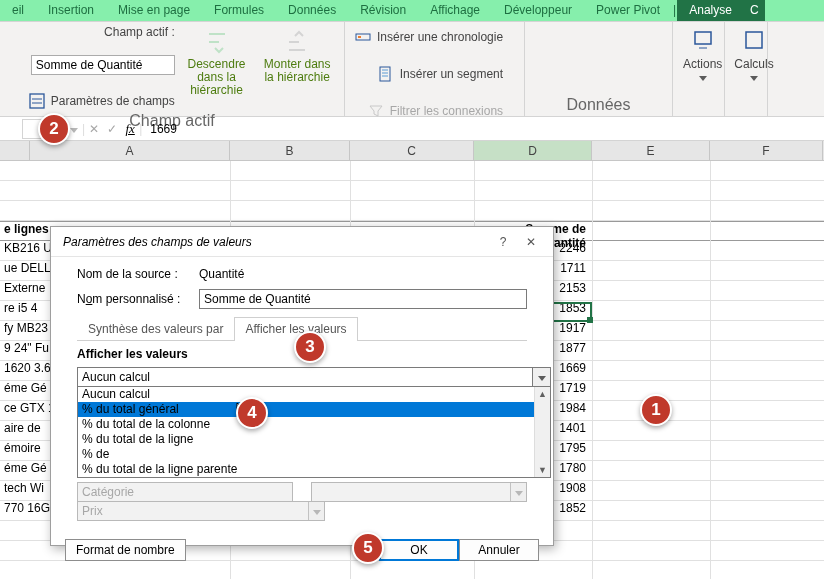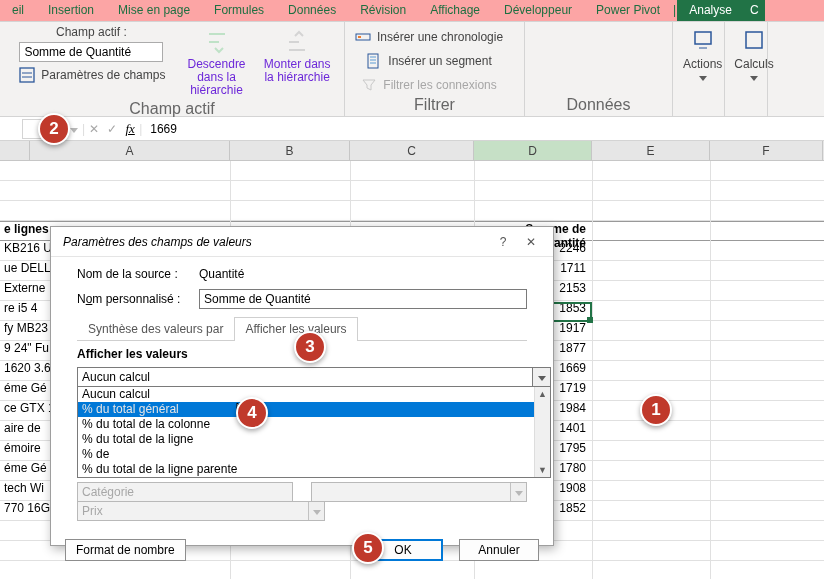--- a/index.html
+++ b/index.html
@@ -1,31 +1,31 @@
 <!DOCTYPE html>
 <html><head>
 <meta charset="utf-8">
 <style>
 * { margin: 0; padding: 0; box-sizing: border-box; font-family: "Segoe UI", Tahoma, sans-serif; font-size: 12px; }
 body { background: #fff; width: 824px; height: 579px; overflow: hidden; position: relative; }
 
 
-.tabs { display: flex; background: #fca5a5; height: 22px; border-bottom: 1px solid #d4d4d4; }
+.tabs { display: flex; background: #86efac; height: 22px; border-bottom: 1px solid #d4d4d4; }
 .tab { padding: 3px 12px; color: #1E6F41; cursor: pointer; }
 .tab.analyse { background: #217346; color: white; }
 .tab.splitchar { padding: 3px 1px; }
 
 
 .ribbon { display: flex; background: #f3f2f1; height: 95px; border-bottom: 1px solid #d4d4d4; }
 .rgroup { border-right: 1px solid #d4d4d4; padding: 2px 8px; display: flex; flex-direction: column; }
 .rgroup .glabel { text-align: center; color: #666; font-size: 16px; margin-top: auto; }
 .rgroup .body { flex: 1; display: flex; align-items: flex-start; }
-.rv { display: flex; flex-direction: column; align-items: center; gap: 2px; }
+.rv { display: flex; flex-direction: column; align-items: flex-end; gap: 15px; }
 .rbtn-v { display: flex; flex-direction: column; align-items: center; width: 60px; text-align: center; color: #444; line-height: 1.1; padding: 2px; }
-.rbtn-v.disabled { color: #6d28d9; }
+.rbtn-v.disabled { color: #4d7c0f; }
 .rbtn-h { display: flex; align-items: center; gap: 4px; color: #444; padding: 1px 0; }
 .rbtn-h.disabled { color: #a7a7a7; }
 .ricon { width: 20px; height: 20px; display: inline-block; }
 .ricon.big { width: 32px; height: 32px; }
 .champ-input { width: 144px; height: 20px; border: 1px solid #ababab; background: #fff; padding: 1px 4px; }
 
 
 .fbar { display: flex; align-items: center; height: 24px; border-bottom: 1px solid #d4d4d4; padding-left: 22px; }
 .fbar .namebox { width: 42px; height: 20px; border: 1px solid #d4d4d4; margin-right: 2px; background: #fff; }
 .fbar .fico { width: 18px; text-align: center; color: #a7a7a7; }
@@ -66,31 +66,31 @@
 .dlg-input { flex: 1; height: 20px; border: 1px solid #7a7a7a; padding: 1px 4px; }
 .dtabs { display: flex; border-bottom: 1px solid #cfcfcf; margin: 8px 0 4px; }
 .dtab { padding: 4px 10px; color: #555; border: 1px solid transparent; border-bottom: none; }
 .dtab.active { border-color: #cfcfcf; margin-bottom: -1px; background: #fff; }
 .section-title { font-weight: 700; margin: 6px 0; }
 .combo { width: 474px; height: 20px; border: 1px solid #7a7a7a; display: flex; align-items: center; }
 .combo .ctxt { flex: 1; padding: 0 4px; }
 .combo .cbtn { width: 18px; height: 100%; border-left: 1px solid #7a7a7a; background: #efefef; display: flex; align-items: center; justify-content: center; }
 .dropdown-list { width: 474px; border: 1px solid #7a7a7a; border-top: none; position: relative; background: #fff; }
 .dropdown-list .opt { padding: 0 4px; line-height: 15px; height: 15px; }
-.dropdown-list .opt.sel { background: #0078d7; color: #e5e5e5; }
+.dropdown-list .opt.sel { background: #0078d7; color: #000000; }
 .dropdown-list .scrollbar { position: absolute; right: 0; top: 0; width: 16px; height: 100%; background: #f0f0f0; border-left: 1px solid #ddd; }
 .dropdown-list .scrollbar .sbtn { height: 14px; display: flex; align-items: center; justify-content: center; color: #606060; font-size: 9px; }
 .dropdown-list .scrollbar .strack { position: absolute; top: 14px; bottom: 14px; left: 0; right: 0; }
 
 .smallcombo { width: 248px; height: 20px; border: 1px solid #b9b9b9; display: flex; align-items: center; margin-right: 18px; }
 .smallcombo.disabled { color: #a7a7a7; background: #f2f2f2; }
 .smallcombo .ctxt { flex: 1; padding: 0 4px; }
 .smallcombo .cbtn { width: 16px; height: 100%; border-left: 1px solid #c2c2c2; background: #efefef; display: flex; align-items: center; justify-content: center; }
 
-.dlg-foot { display: flex; align-items: center; padding: 10px 14px; gap: 16px; }
+.dlg-foot { display: flex; align-items: center; padding: 10px 14px; }
 .btn { min-width: 80px; height: 22px; border: 1px solid #8d8d8d; background: #fdfdfd; text-align: center; line-height: 20px; padding: 0 10px; }
 .btn.primary { border: 2px solid #0078d7; line-height: 18px; }
 
 .cursor { position: absolute; width: 14px; height: 18px; pointer-events: none; color: #000; }
 
 .annotation { position: absolute; width: 32px; height: 32px; border-radius: 50%; background: #C0392B; border: 2px solid #fff; box-shadow: 0 2px 5px rgba(0,0,0,.35); color: #fff; font-weight: 700; font-size: 17px; display: flex; align-items: center; justify-content: center; pointer-events: none; }
 
 .chev::after { content: ""; display: inline-block; border-left: 4px solid transparent; border-right: 4px solid transparent; border-top: 5px solid #5b5b5b; }
 .chev.dim::after { border-top-color: #b7b7b7; }
 
@@ -176,21 +176,20 @@
         <div class="rbtn-h disabled">
           <span class="ricon">
             <svg viewBox="0 0 20 20">
                 <path d="M4 5h12l-4 5v5l-4-2v-3z" fill="none" stroke="#c8c8c8"></path>
               </svg>
           </span>
           <span>Filtrer les connexions</span>
         </div>
       </div>
     </div>
-    <div class="glabel">Filtrer</div>
   </div>
 
   <div class="rgroup" style="width:148px">
     <div class="glabel">Données</div>
   </div>
 
   <div class="rgroup" style="width:52px">
     <div class="body">
       <div class="rbtn-v" style="width:48px;padding-top:2px">
         <span class="ricon big">

